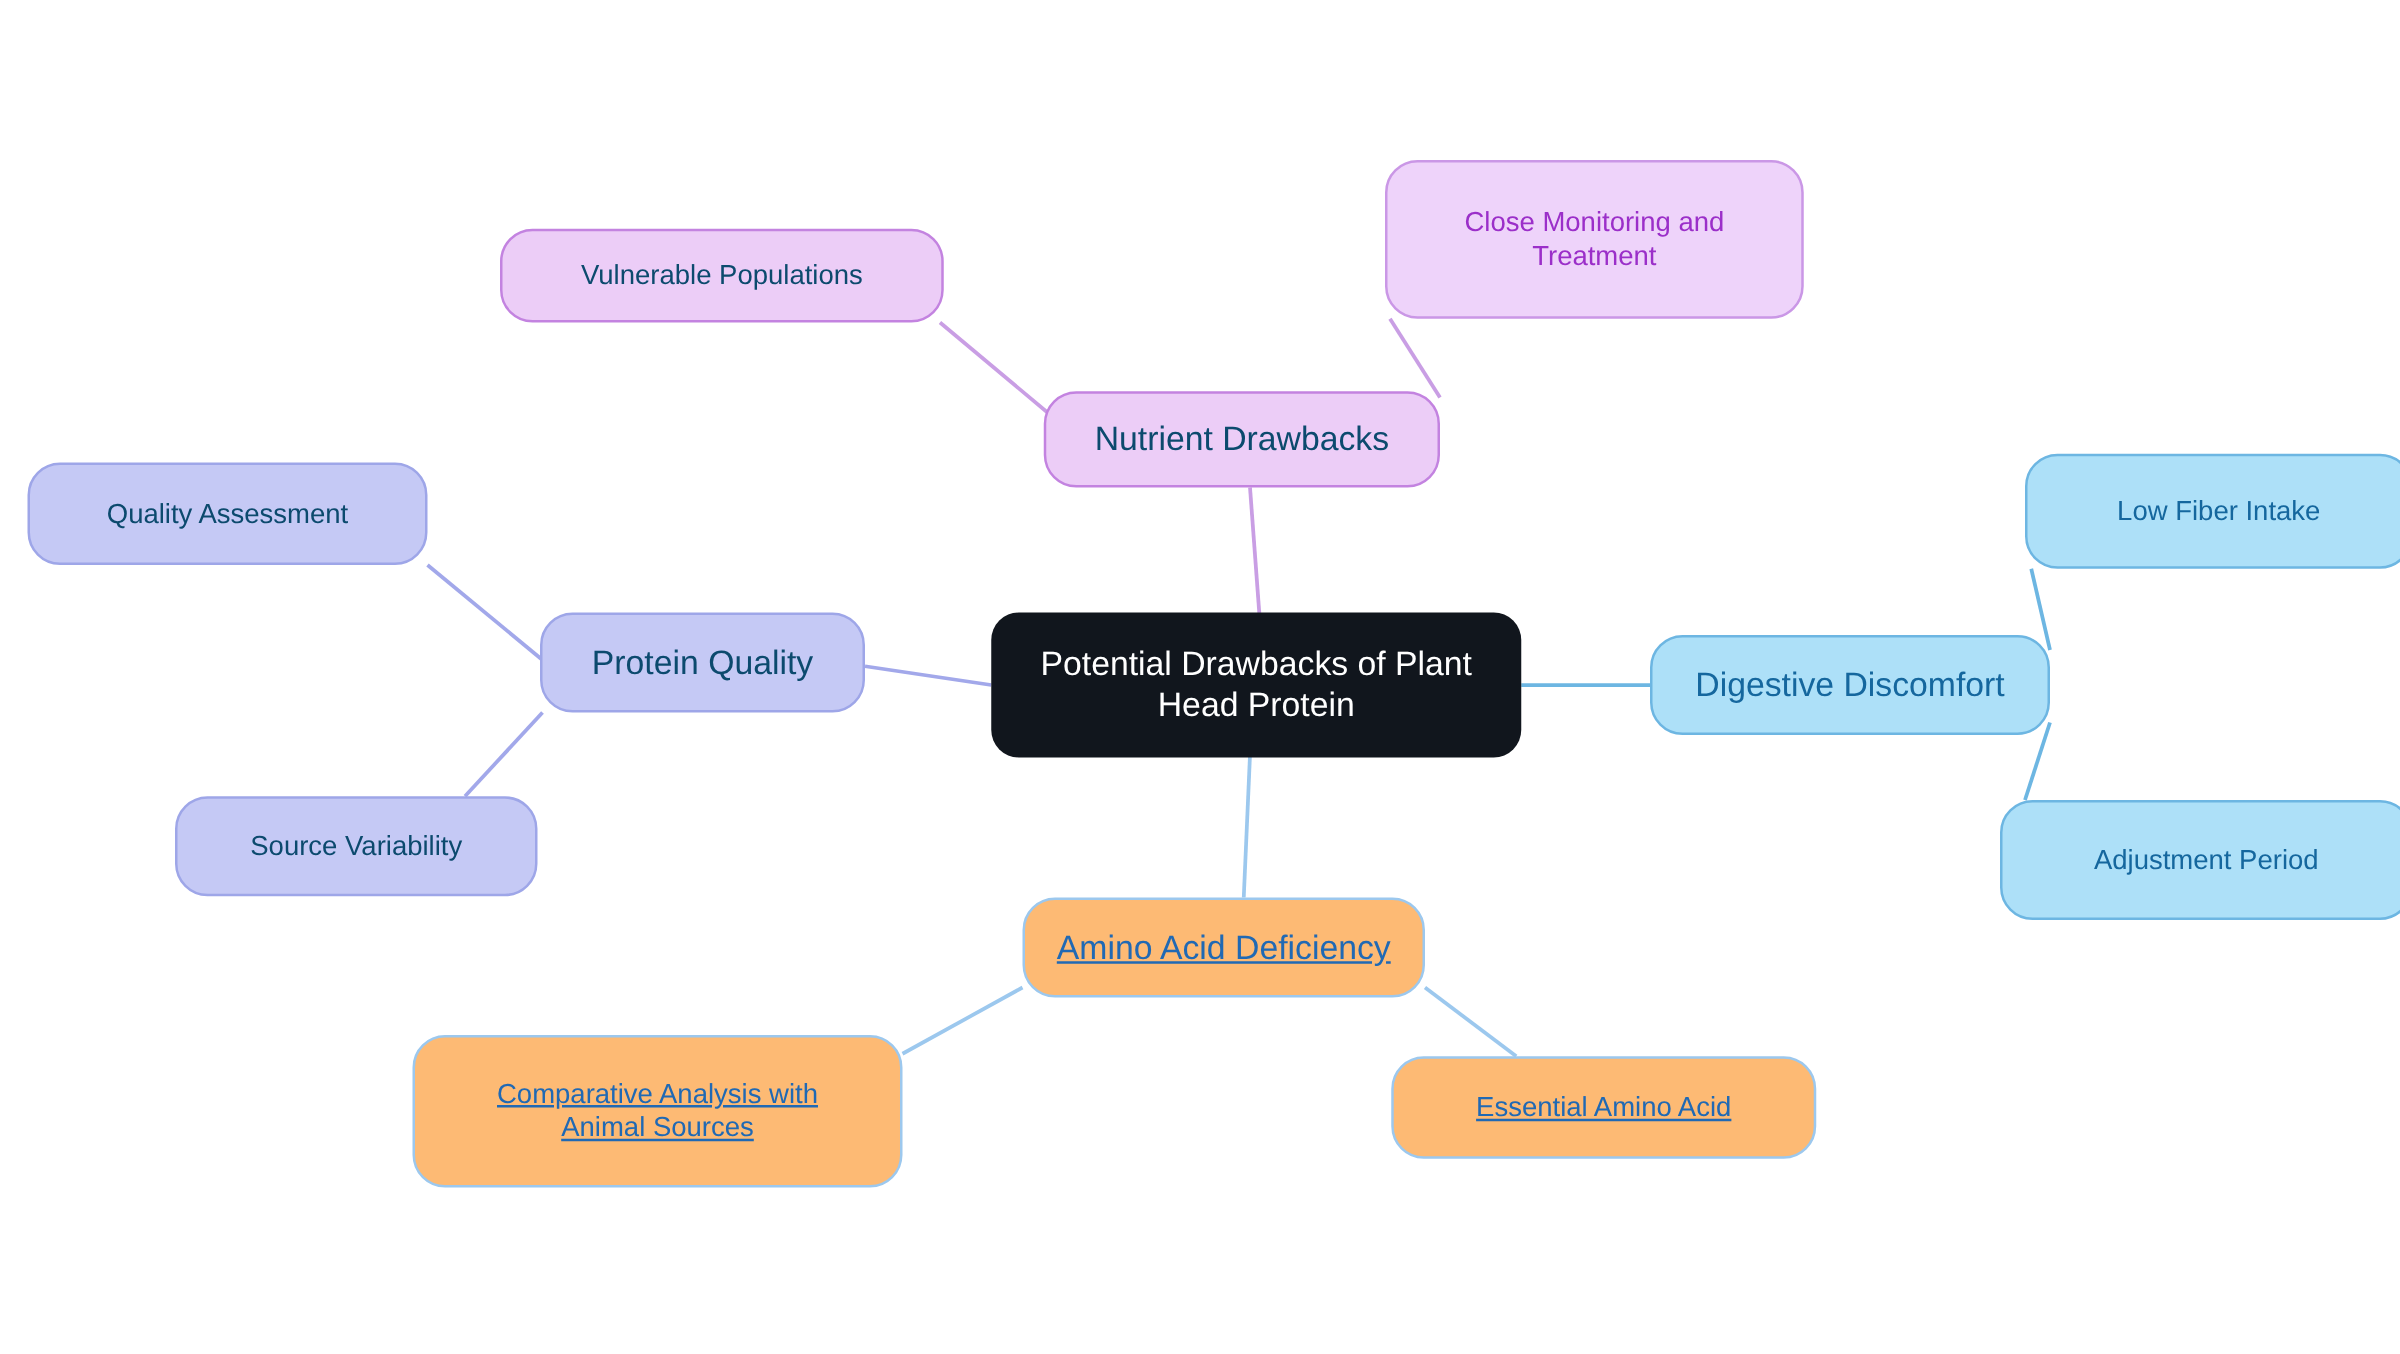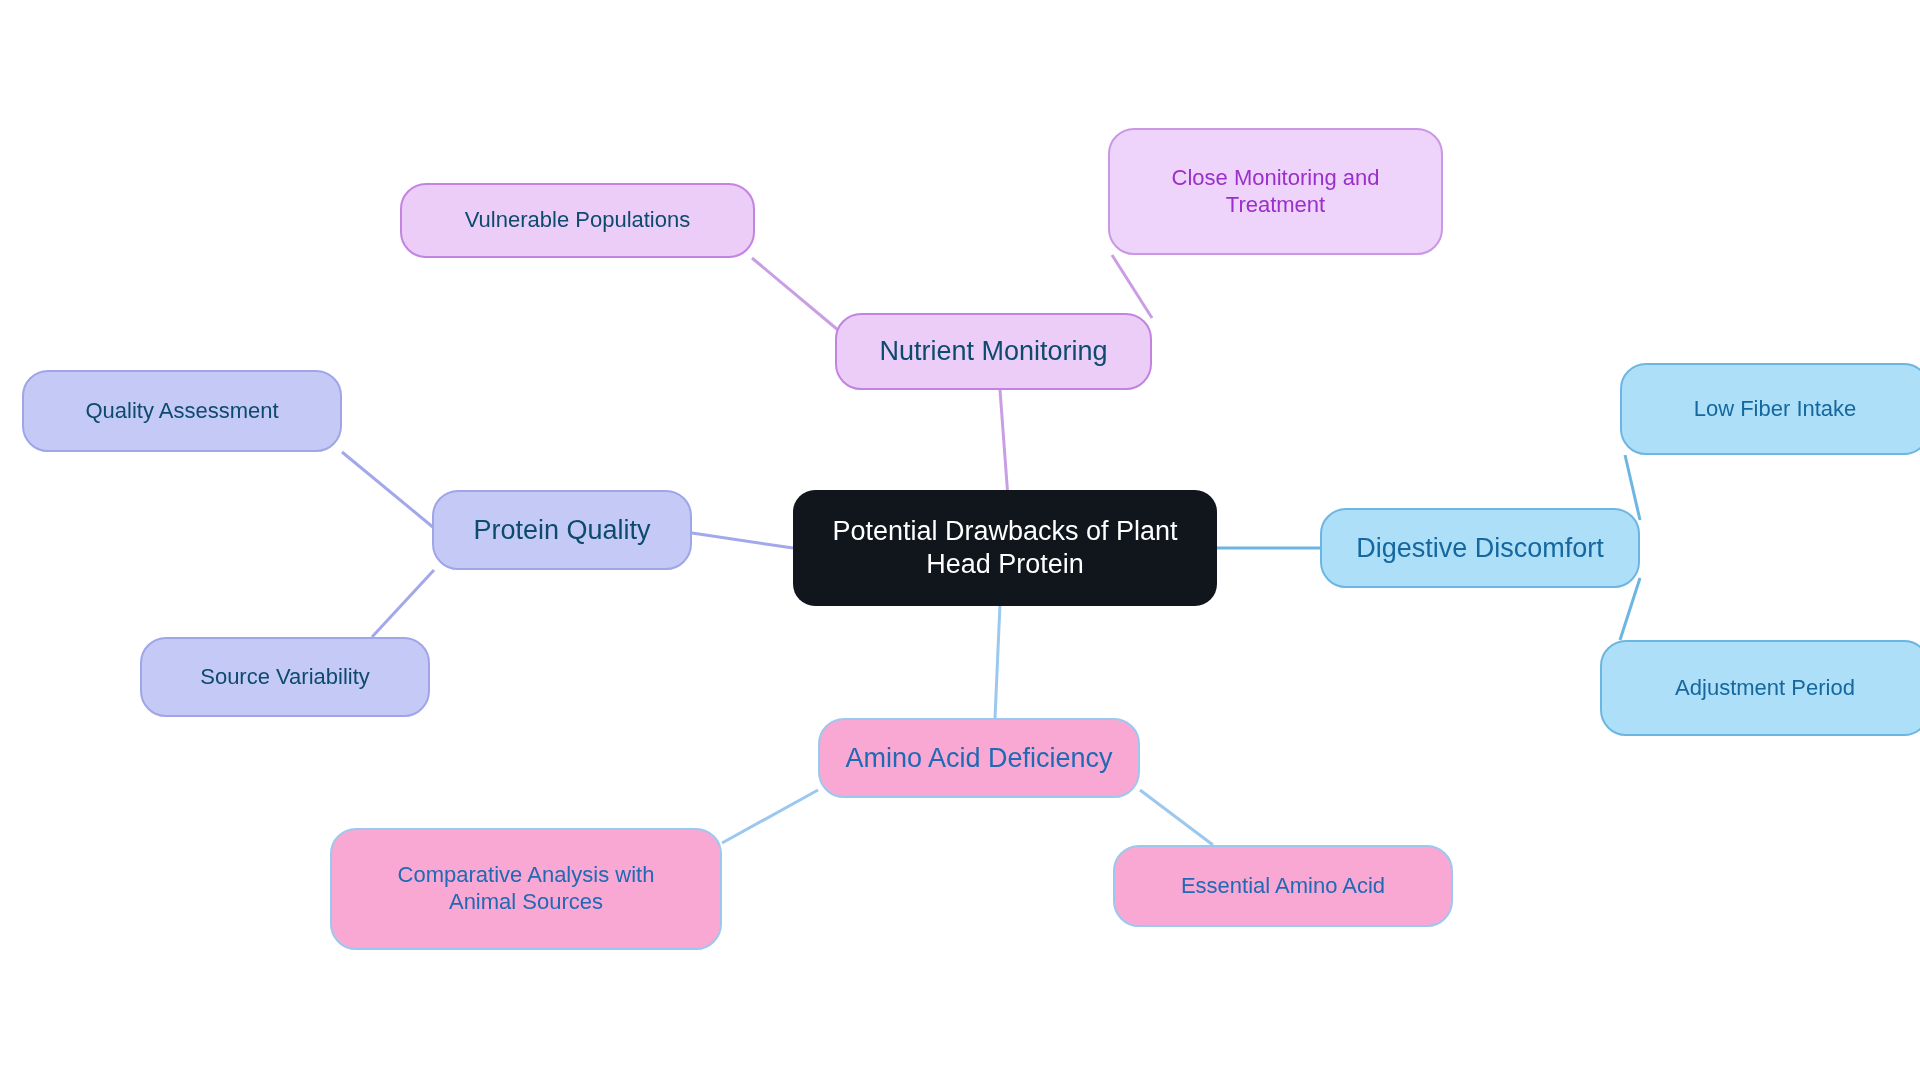--- a/index.html
+++ b/index.html
@@ -50,21 +50,21 @@
     font-size: 27px;
   }
 
   .node-branch { font-size: 27px; }
   .node-leaf   { font-size: 22px; }
 
   .t-purple      { background: #eccdf7; border-color: #c383e0; color: #0c4a6e; }
   .t-purple-soft { background: #eed3fa; border-color: #ca97e6; color: #9b2fc9; }
   .t-periwinkle  { background: #c5c9f5; border-color: #9ea6e8; color: #0c4a6e; }
   .t-sky         { background: #ade0f8; border-color: #6db6e2; color: #15679e; }
-  .t-sky-light   { background: #f9a8d4; border-color: #9cc8ee; color: #2069b4; }
+  .t-sky-light   { background: #fdba74; border-color: #9cc8ee; color: #2069b4; text-decoration: underline; }
 </style>
 </head>
 <body>
 
 <div id="mindmap-canvas">
 
   <svg id="edge-layer" viewBox="0 0 1920 1083" xmlns="http://www.w3.org/2000/svg">
     <line x1="1008" y1="498" x2="1000" y2="390" stroke="#c99ee4" stroke-width="3"></line>
     <line x1="838" y1="330" x2="752" y2="258" stroke="#c99ee4" stroke-width="3"></line>
     <line x1="1152" y1="318" x2="1112" y2="255" stroke="#c99ee4" stroke-width="3"></line>
@@ -78,21 +78,21 @@
     <line x1="1640" y1="578" x2="1620" y2="640" stroke="#6db6e2" stroke-width="3"></line>
 
     <line x1="1000" y1="604" x2="995" y2="718" stroke="#9cc8ee" stroke-width="3"></line>
     <line x1="818" y1="790" x2="722" y2="843" stroke="#9cc8ee" stroke-width="3"></line>
     <line x1="1140" y1="790" x2="1213" y2="845" stroke="#9cc8ee" stroke-width="3"></line>
   </svg>
 
   <div class="node node-root" style="left:793px; top:490px; width:424px; height:116px;">Potential Drawbacks of Plant
 Head Protein</div>
 
-  <div class="node node-branch t-purple" style="left:835px; top:313px; width:317px; height:77px;">Nutrient Monitoring</div>
+  <div class="node node-branch t-purple" style="left:835px; top:313px; width:317px; height:77px;">Nutrient Drawbacks</div>
 
   <div class="node node-leaf t-purple" style="left:400px; top:183px; width:355px; height:75px;">Vulnerable Populations</div>
 
   <div class="node node-leaf t-purple-soft" style="left:1108px; top:128px; width:335px; height:127px;">Close Monitoring and
 Treatment</div>
 
   <div class="node node-branch t-periwinkle" style="left:432px; top:490px; width:260px; height:80px;">Protein Quality</div>
 
   <div class="node node-leaf t-periwinkle" style="left:22px; top:370px; width:320px; height:82px;">Quality Assessment</div>
 

